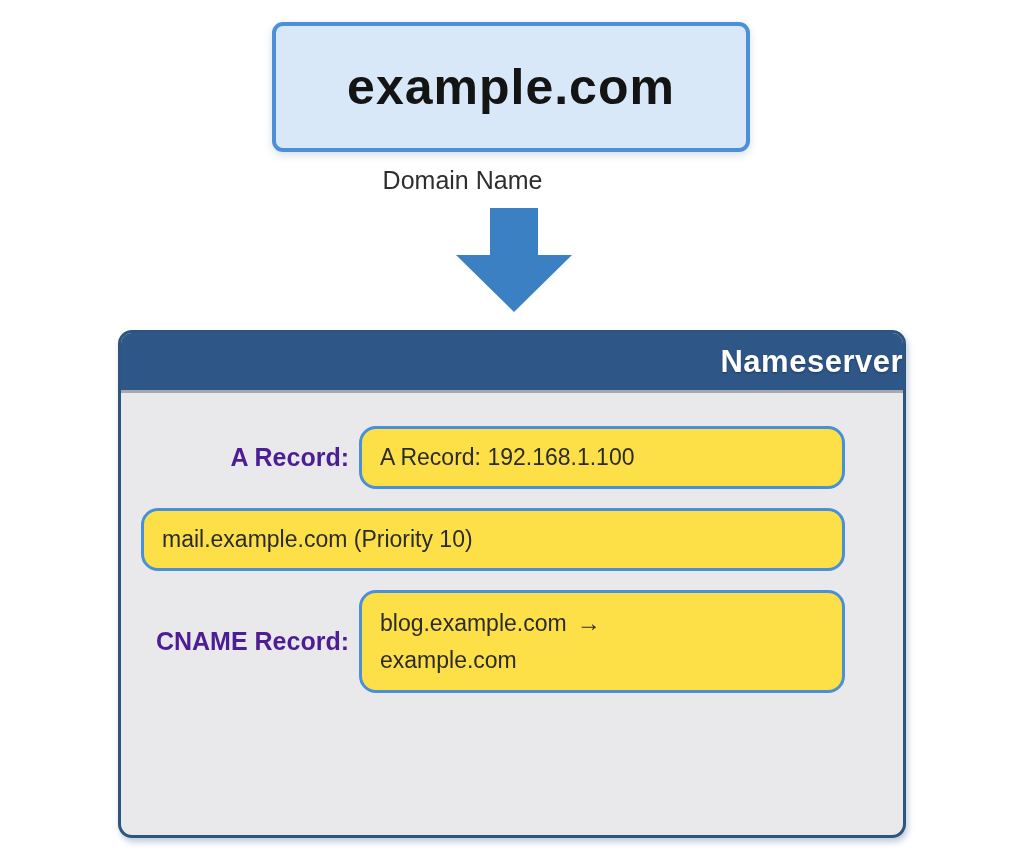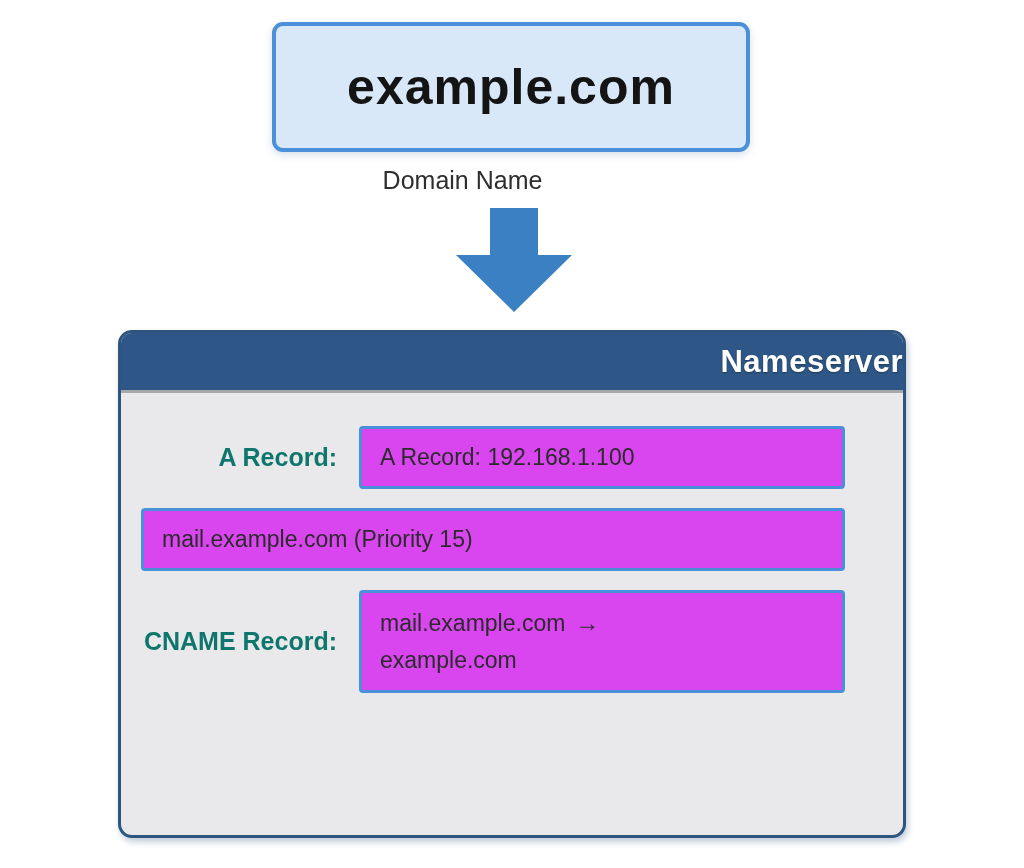--- a/index.html
+++ b/index.html
@@ -85,30 +85,30 @@
     padding: 33px 58px 0 20px;
     display: flex;
     flex-direction: column;
     gap: 19px;
   }
   .row { display: flex; align-items: center; }
   .row-label {
     width: 218px;
     flex-shrink: 0;
     text-align: right;
-    padding-right: 22px;
+    padding-right: 10px;
     font-size: 25px;
     font-weight: bold;
-    color: #0f766e;
+    color: #4c1d95;
   }
   .field {
     flex: 1;
-    background: #d946ef;
+    background: #fde047;
     border: 3px solid var(--field_border);
-    border-radius: 4px;
+    border-radius: 17px;
     padding: 14px 18px;
     font-size: 23px;
     color: #2b2b2b;
     line-height: 1.25;
   }
   .field.multiline { line-height: 1.65; padding-top: 10px; padding-bottom: 10px; }
   .field .line { display: block; }
   .cname-arrow { margin-left: 10px; font-size: 24px; }
 </style>
 </head>
@@ -132,27 +132,27 @@
 
     <div class="row">
       <span class="row-label">A Record:</span>
       <div class="field">
         <span>A Record: 192.168.1.100</span>
       </div>
     </div>
 
     <div class="row">
       <div class="field">
-        <span>mail.example.com (Priority 15)</span>
+        <span>mail.example.com (Priority 10)</span>
       </div>
     </div>
 
     <div class="row">
       <span class="row-label">CNAME Record:</span>
       <div class="field multiline">
-        <span class="line"><span>mail.example.com</span><span class="cname-arrow">→</span></span>
+        <span class="line"><span>blog.example.com</span><span class="cname-arrow">→</span></span>
         <span class="line">example.com</span>
       </div>
     </div>
 
 
   </div>
 </div>
 
 </body></html>

